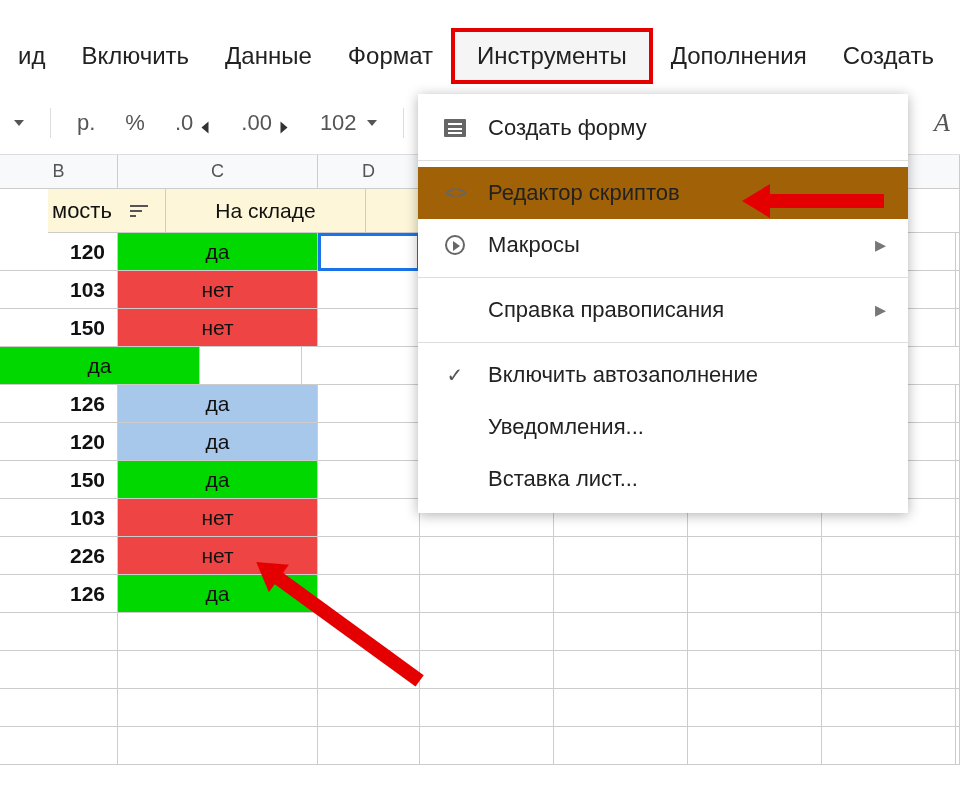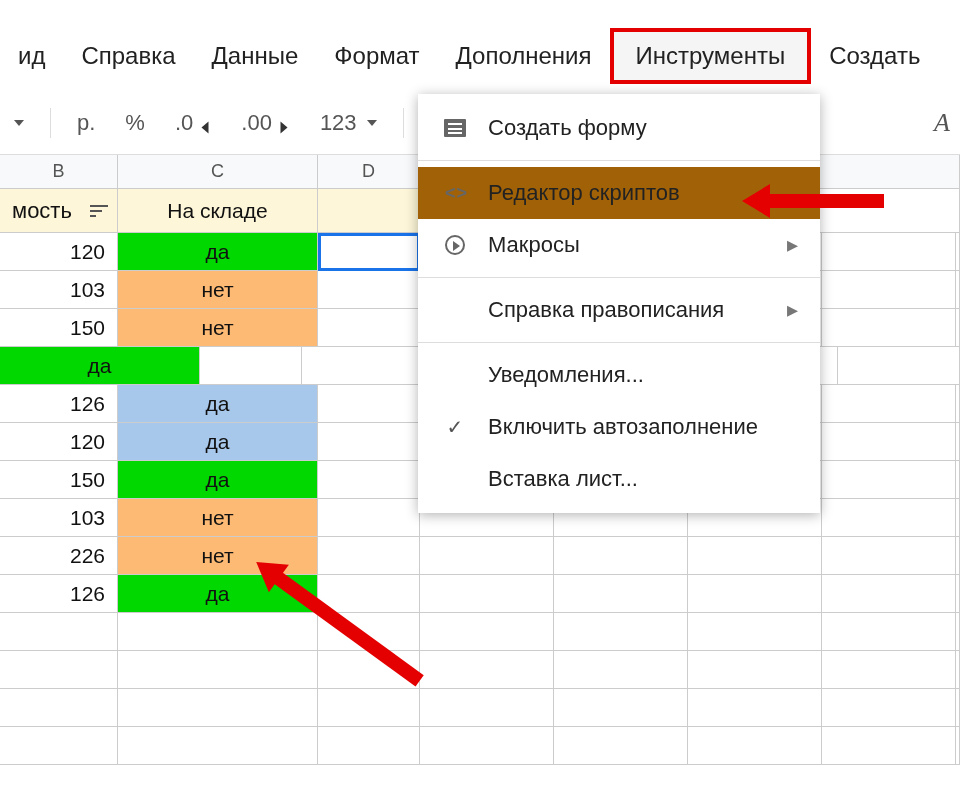--- a/index.html
+++ b/index.html
@@ -95,21 +95,21 @@
     }
     .cell {
       border-right: 1px solid #ccc;
       border-bottom: 1px solid #ccc;
       display: flex;
       align-items: center;
       justify-content: center;
       font-size: 21px;
       color: #111;
     }
-    .cell.b { width: 118px; justify-content: flex-end; padding-right: 12px; }
+    .cell.b { width: 118px; justify-content: flex-end; padding-right: 12px; font-weight: bold; }
     .cell.c { width: 200px; }
     .cell.d { width: 102px; }
     .cell.rest { flex: 1; }
     .cell.rest2 { width: 134px; }
 
     .header-row .cell {
       background: #fdf6d8;
       font-weight: normal;
     }
     .header-row .cell.b { justify-content: center; gap: 8px; font-size:22px;}
@@ -123,36 +123,36 @@
     .filter-icon span {
       display: block;
       height: 2px;
       background: #555;
     }
     .filter-icon span:nth-child(1){width:18px}
     .filter-icon span:nth-child(2){width:12px}
     .filter-icon span:nth-child(3){width:6px}
 
     .c.green { background: #00d800; }
-    .c.pink  { background: #fdba74; }
+    .c.pink  { background: #ef4444; }
     .c.blue  { background: #a7c7eb; }
 
     .selected-cell {
       border: 2px solid #1a73e8 !important;
       box-shadow: inset 0 0 0 1px #1a73e8;
       position: relative;
       z-index: 2;
     }
 
     
     .dropdown {
       position: absolute;
       top: 94px;
       left: 418px;
-      width: 402px;
+      width: 490px;
       background: #fff;
       box-shadow: 0 2px 12px rgba(0,0,0,0.3);
       z-index: 10;
       padding: 8px 0;
     }
     .dd-item {
       display: flex;
       align-items: center;
       padding: 13px 22px 13px 22px;
       font-size: 22px;
@@ -229,64 +229,64 @@
       border-top: 17px solid transparent;
       border-bottom: 17px solid transparent;
     }
 
   </style>
 </head>
 <body>
 
 <div class="menubar">
   <div class="menubar-item">ид</div>
-  <div class="menubar-item">Справка</div>
+  <div class="menubar-item">Включить</div>
   <div class="menubar-item">Данные</div>
   <div class="menubar-item">Формат</div>
+  <div class="menubar-item highlighted">Инструменты</div>
   <div class="menubar-item">Дополнения</div>
-  <div class="menubar-item highlighted">Инструменты</div>
   <div class="menubar-item">Создать</div>
 </div>
 
 <div class="toolbar">
   <div class="tb">
       <span class="caret-down"></span>
     </div>
   <div class="sep"></div>
   <div class="tb">р.</div>
   <div class="tb">%</div>
   <div class="tb">
       <span>.0</span>
       <span class="sub-arrow" style="transform:rotate(90deg) translateX(4px)"></span>
     </div>
   <div class="tb">
       <span>.00</span>
       <span class="sub-arrow" style="transform:rotate(-90deg) translateX(-4px)"></span>
     </div>
   <div class="tb">
-      <span>123</span>
+      <span>102</span>
       <span class="caret-down"></span>
     </div>
   <div class="sep"></div>
   <div class="tb" style="padding-left:30px;">I</div>
   <div style="flex:1"></div>
   <div class="tb" style="font-family:serif;font-style:italic;font-size:26px;">A</div>
 </div>
 
 <div class="col-headers">
   <div class="col-h col-b">B</div>
   <div class="col-h col-c">C</div>
   <div class="col-h col-d">D</div>
   <div class="col-h col-rest"></div>
 </div>
 
 <div class="grid">
 
   <div class="row header-row" style="height:44px;">
-    <div class="cell b" style="justify-content:flex-start;padding-left:12px;">
+    <div class="cell b" style="justify-content:flex-start;padding-left:4px;margin-left:48px;">
       <span>мость</span>
       <span class="filter-icon">
           <span></span>
           <span></span>
           <span></span>
         </span>
     </div>
     <div class="cell c">На складе</div>
     <div class="cell d"></div>
     <div class="cell rest" style="background:#fff"></div>
@@ -457,26 +457,26 @@
     <span class="dd-arrow">▸</span>
   </div>
   <div class="dd-sep"></div>
   <div class="dd-item">
     <span class="dd-indent"></span>
     <span>Справка правописания</span>
     <span class="dd-arrow">▸</span>
   </div>
   <div class="dd-sep"></div>
   <div class="dd-item">
+    <span class="dd-icon dd-check"></span>
+    <span>Включить автозаполнение</span>
+  </div>
+  <div class="dd-item">
     <span class="dd-indent"></span>
     <span>Уведомления...</span>
-  </div>
-  <div class="dd-item">
-    <span class="dd-icon dd-check"></span>
-    <span>Включить автозаполнение</span>
   </div>
   <div class="dd-item">
     <span class="dd-indent"></span>
     <span>Вставка лист...</span>
   </div>
 </div>
 
 <div class="arrow1">
   <div class="head"></div>
     <div class="shaft"></div>

